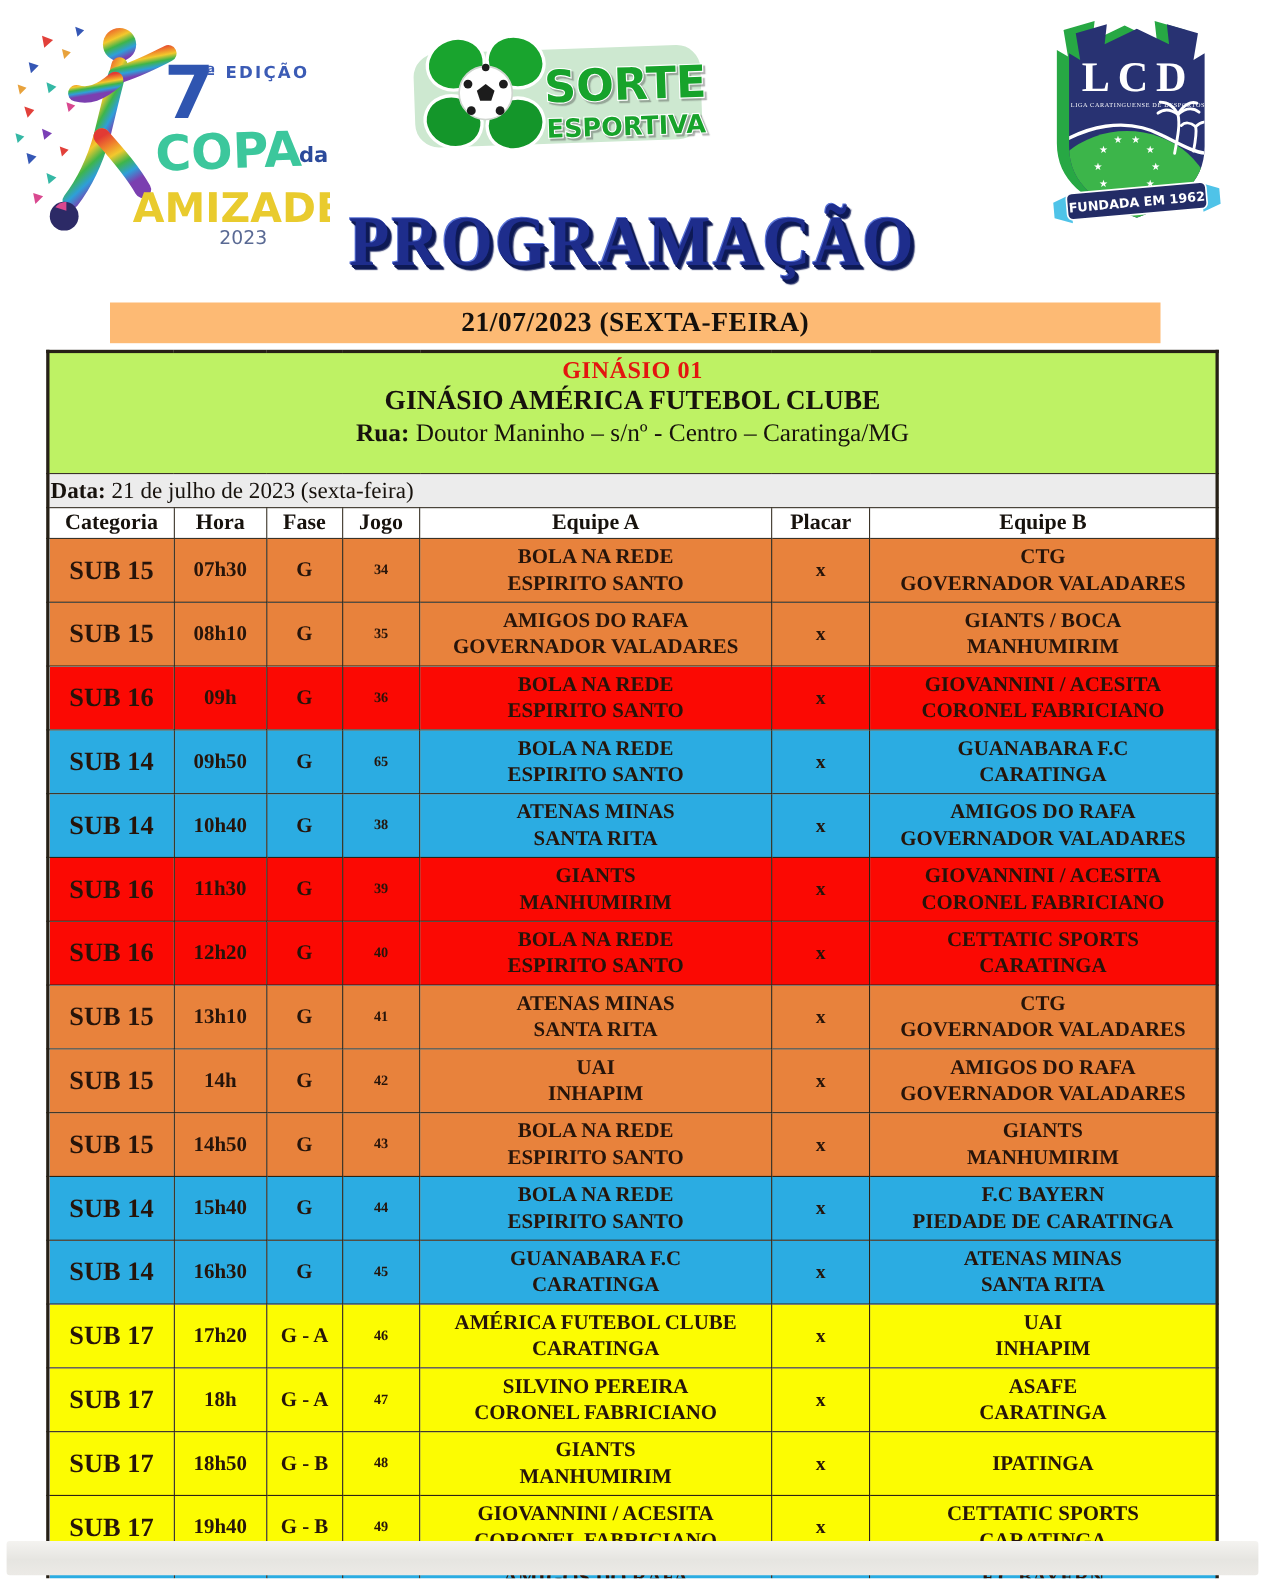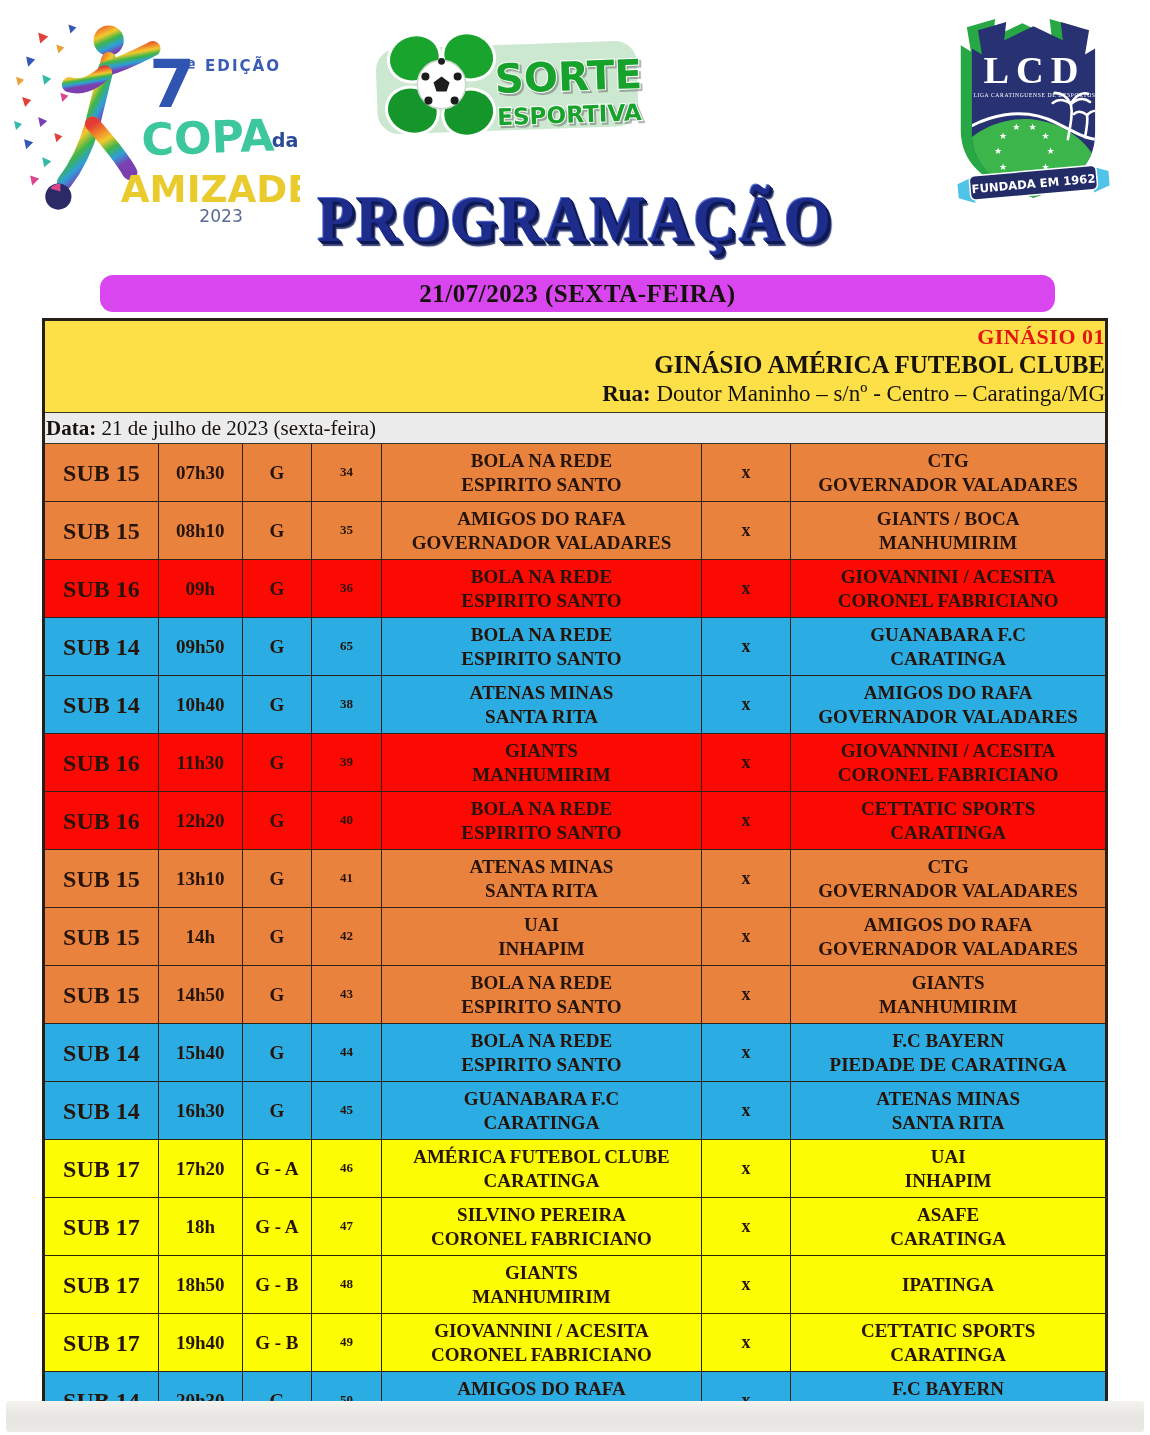--- a/index.html
+++ b/index.html
@@ -31,28 +31,27 @@
     color: #1e2d8c;
     text-shadow: 1px 1px 0 #0e1a55, 2px 2px 0 #0e1a55, 3px 3px 0 #0e1a55,
                  4px 4px 1px rgba(20,30,90,.85), -1px -1px 0 #5b74d6;
     transform: scaleY(1.08);
   }
 
   
   .date-banner {
     position: absolute;
     left: 100px; top: 275px; width: 955px; height: 37px;
-    background: #d946ef;
+    background: #fdba74;
     color: #14100c;
     font-weight: bold;
     font-size: 25px;
     text-align: center;
     line-height: 37px;
     letter-spacing: 0.5px;
-    border-radius: 13px;
   }
 
   
   .table-wrap {
     position: absolute;
     left: 42px; top: 318px; width: 1066px;
   }
   table.schedule {
     width: 100%;
     border-collapse: collapse;
@@ -62,24 +61,24 @@
   }
   col.c-cat  { width: 10.8%; }
   col.c-hora { width: 7.9%;  }
   col.c-fase { width: 6.5%;  }
   col.c-jogo { width: 6.6%;  }
   col.c-ea   { width: 30.1%; }
   col.c-pl   { width: 8.4%;  }
   col.c-eb   { width: 29.7%; }
 
   td.venue-cell {
-    background: #fde047;
+    background: #bef264;
     border-bottom: 1.5px solid #3a3328;
-    padding: 3px 0 5px;
-    text-align: right;
+    padding: 3px 0 23px;
+    text-align: center;
   }
   .venue-code  { color: #e3150f; font-weight: bold; font-size: 22px; letter-spacing: .5px; }
   .venue-name  { color: #17120d; font-weight: bold; font-size: 25px; margin-top: 1px; }
   .venue-addr  { color: #17120d; font-size: 23px; margin-top: 2px; }
   .venue-addr .lbl { font-weight: bold; }
 
   tr.meta-row td {
     background: #ececec;
     border-bottom: 1.5px solid #3a3328;
     height: 28px;
@@ -289,20 +288,29 @@
               <span>Doutor Maninho – s/nº - Centro – Caratinga/MG</span>
             </div>
           </td>
         </tr>
         <tr class="meta-row">
           <td colspan="7">
             <span class="lbl">Data:</span>
             <span>21 de julho de 2023 (sexta-feira)</span>
           </td>
         </tr>
+        <tr class="cols-row">
+            <th>Categoria</th>
+            <th>Hora</th>
+            <th>Fase</th>
+            <th>Jogo</th>
+            <th>Equipe A</th>
+            <th>Placar</th>
+            <th>Equipe B</th>
+          </tr>
       </thead>
       <tbody>
           <tr style="background-color: rgb(232, 130, 60);">
             <td class="cat-cell">SUB 15</td>
             <td>07h30</td>
             <td>G</td>
             <td class="jogo-cell">34</td>
             <td>
               <div>BOLA NA REDE</div>
               <div>ESPIRITO SANTO</div>

